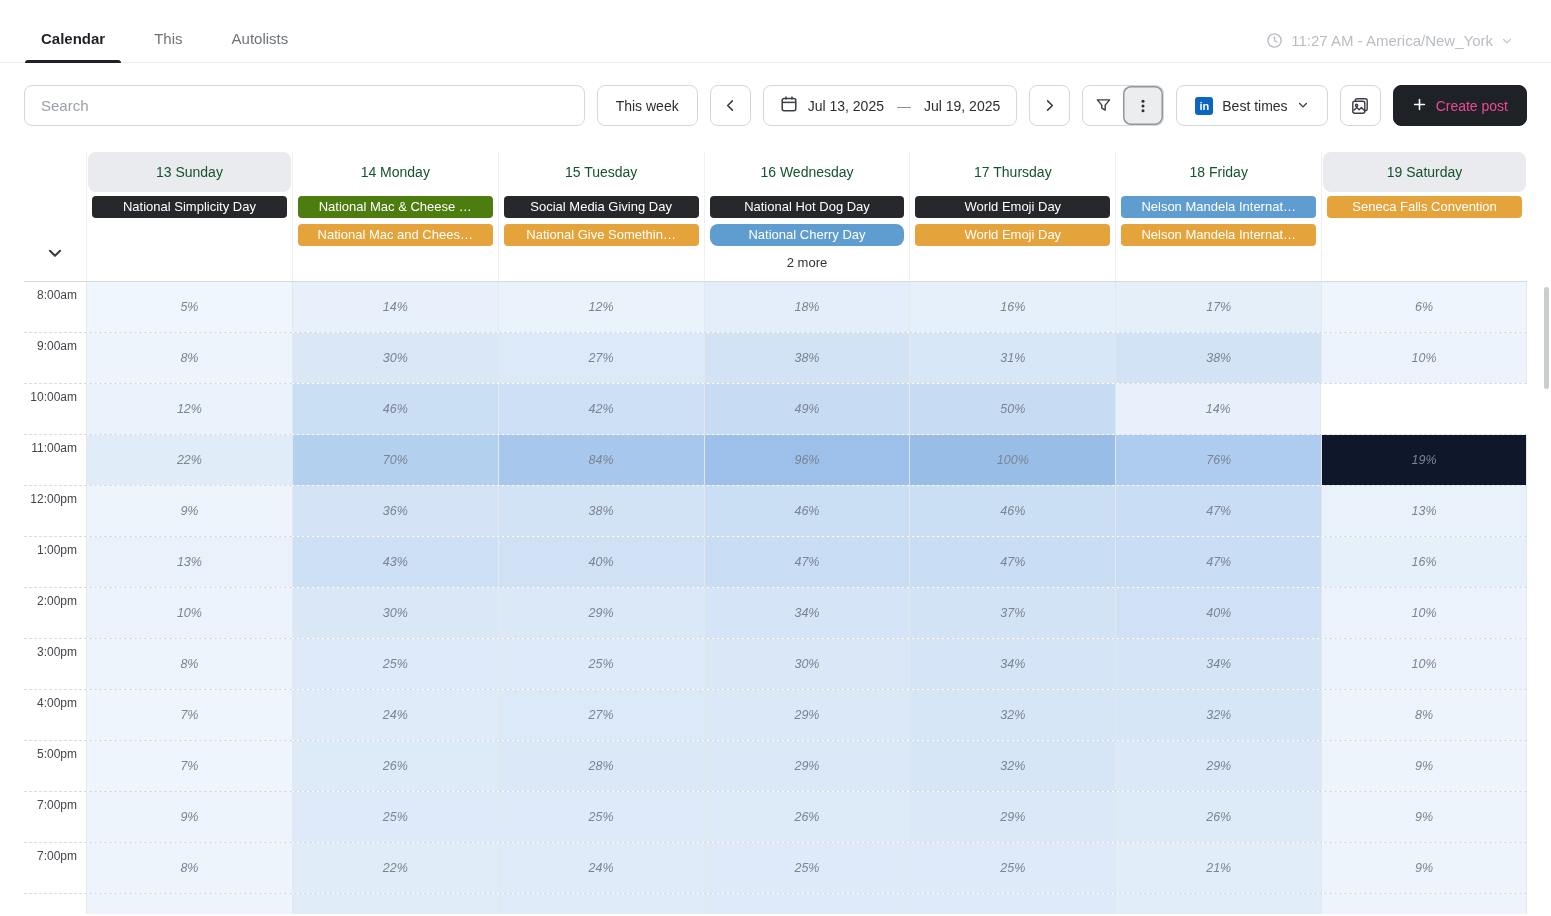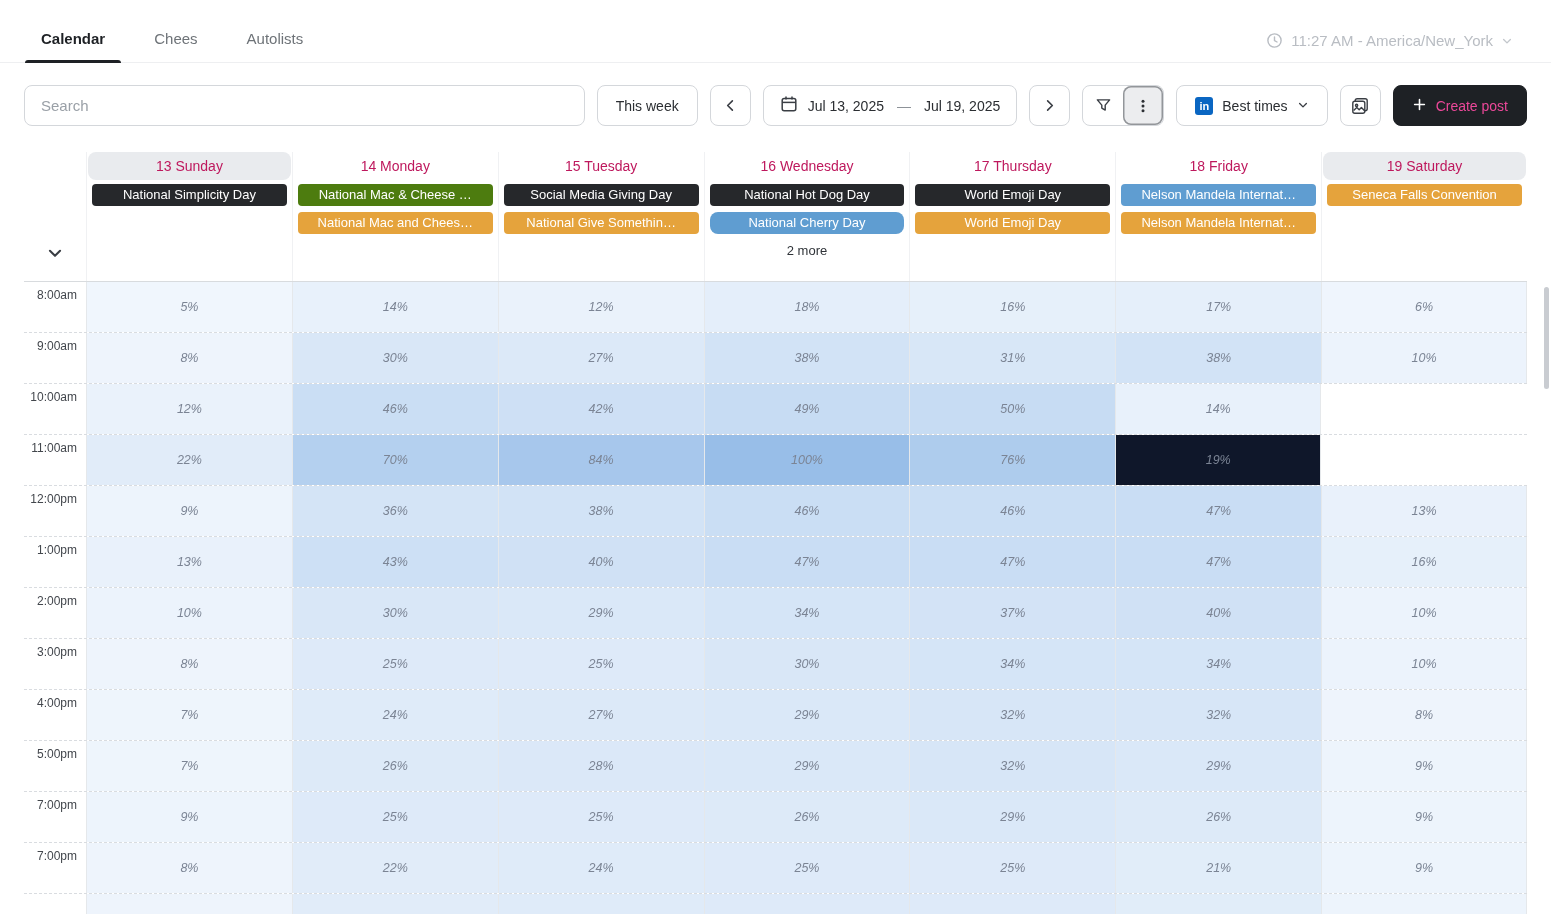--- a/index.html
+++ b/index.html
@@ -35,22 +35,22 @@
            font-size:11px;display:flex;align-items:center;justify-content:center}
   .btn-primary{background:#1e2125;border-color:#1e2125;color:#ec4899}
 
   
   .calendar{margin:26px 24px 0;position:relative}
   .events{display:grid;grid-template-columns:62px repeat(7,1fr);height:129px}
   .ev-gutter{position:relative}
   .collapse-btn{position:absolute;left:50%;bottom:14px;transform:translateX(-50%);
                 background:none;border:none;cursor:pointer;padding:2px}
   .day-col{border-left:1px solid #f0f1f3;padding:0}
-  .day-header{height:28px;display:flex;align-items:center;justify-content:center;font-size:14px;
-              color:#be185d;border-radius:8px;margin:0 1px;cursor:pointer}
+  .day-header{height:40px;display:flex;align-items:center;justify-content:center;font-size:14px;
+              color:#14532d;border-radius:8px;margin:0 1px;cursor:pointer}
   .day-header.weekend{background:#e9ebee}
   .badges{display:flex;flex-direction:column;gap:6px;margin:4px 5px 0}
   .badge{height:22px;line-height:22px;border-radius:4px;color:#fff;font-size:13px;text-align:center;
          padding:0 10px;overflow:hidden;text-overflow:ellipsis;white-space:nowrap;cursor:pointer}
   .more-link{margin-top:9px;text-align:center;font-size:13px;color:#2f3338;cursor:pointer}
 
   .grid{border-top:1px solid #d8dbde}
   .heat-row{display:grid;grid-template-columns:62px repeat(7,1fr);height:51px;border-bottom:1px dashed #d9dce0}
   .heat-row.partial{height:20px;border-bottom:none;overflow:hidden}
   .time-label{font-size:12px;color:#42464c;text-align:right;padding:6px 9px 0 0}
@@ -59,21 +59,21 @@
   .heat-cell:last-child{border-right:1px solid #e5e8eb}
 
   .vscrollbar{position:absolute;left:1544px;top:287px;width:5px;height:102px;background:#c9ccd1;border-radius:3px}
 </style>
 </head>
 <body>
 
 <div class="topbar">
   <nav class="tabs">
     <div class="tab active">Calendar</div>
-    <div class="tab">Chees</div>
+    <div class="tab">This</div>
     <div class="tab">Autolists</div>
   </nav>
   <div class="tz">
     <span>
       <svg width="17" height="17" viewBox="0 0 18 18" fill="none" stroke="#b9bdc3" stroke-width="1.5" stroke-linecap="round">
           <circle cx="9" cy="9" r="7"></circle>
           <path d="M9 5.2 V9 l2.7 1.6"></path>
         </svg>
     </span>
     <span>11:27 AM - America/New_York</span>
@@ -247,20 +247,21 @@
         <div class="heat-cell" style="background: rgb(206, 224, 245);">42%</div>
         <div class="heat-cell" style="background: rgb(199, 220, 243);">49%</div>
         <div class="heat-cell" style="background: rgb(199, 220, 243);">50%</div>
         <div class="heat-cell" style="background: rgb(232, 241, 251);">14%</div>
       </div>
       <div class="heat-row">
         <div class="time-label">11:00am</div>
         <div class="heat-cell" style="background: rgb(225, 236, 249);">22%</div>
         <div class="heat-cell" style="background: rgb(180, 208, 239);">70%</div>
         <div class="heat-cell" style="background: rgb(167, 199, 236);">84%</div>
+        <div class="heat-cell" style="background: rgb(156, 192, 233);">96%</div>
         <div class="heat-cell" style="background: rgb(152, 190, 232);">100%</div>
         <div class="heat-cell" style="background: rgb(174, 204, 237);">76%</div>
         <div class="heat-cell" style="background: #0f172a;">19%</div>
       </div>
       <div class="heat-row">
         <div class="time-label">12:00pm</div>
         <div class="heat-cell" style="background: rgb(237, 244, 252);">9%</div>
         <div class="heat-cell" style="background: rgb(212, 228, 246);">36%</div>
         <div class="heat-cell" style="background: rgb(210, 227, 246);">38%</div>
         <div class="heat-cell" style="background: rgb(202, 222, 244);">46%</div>

